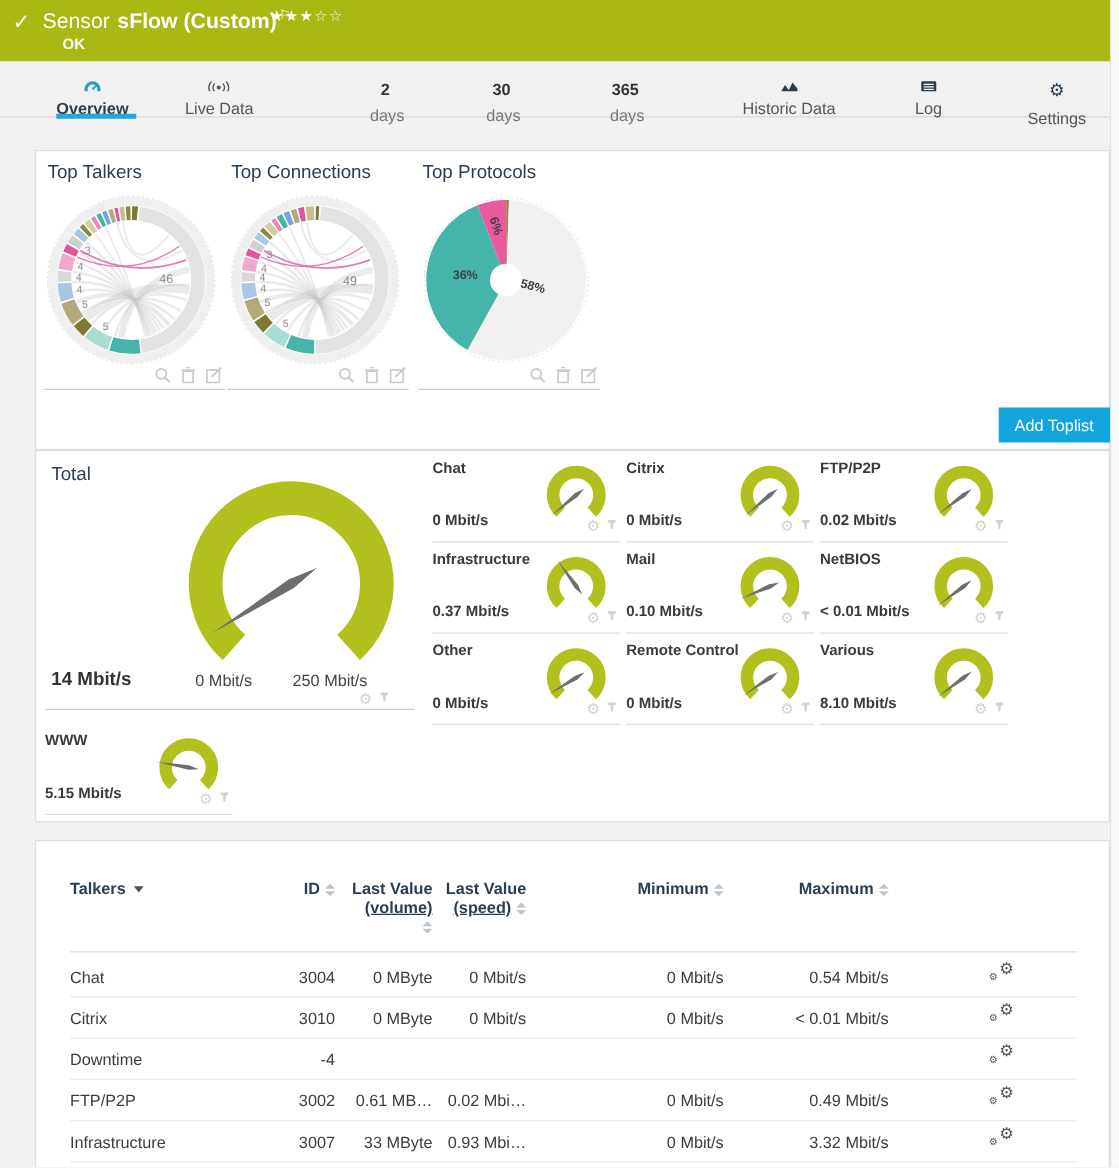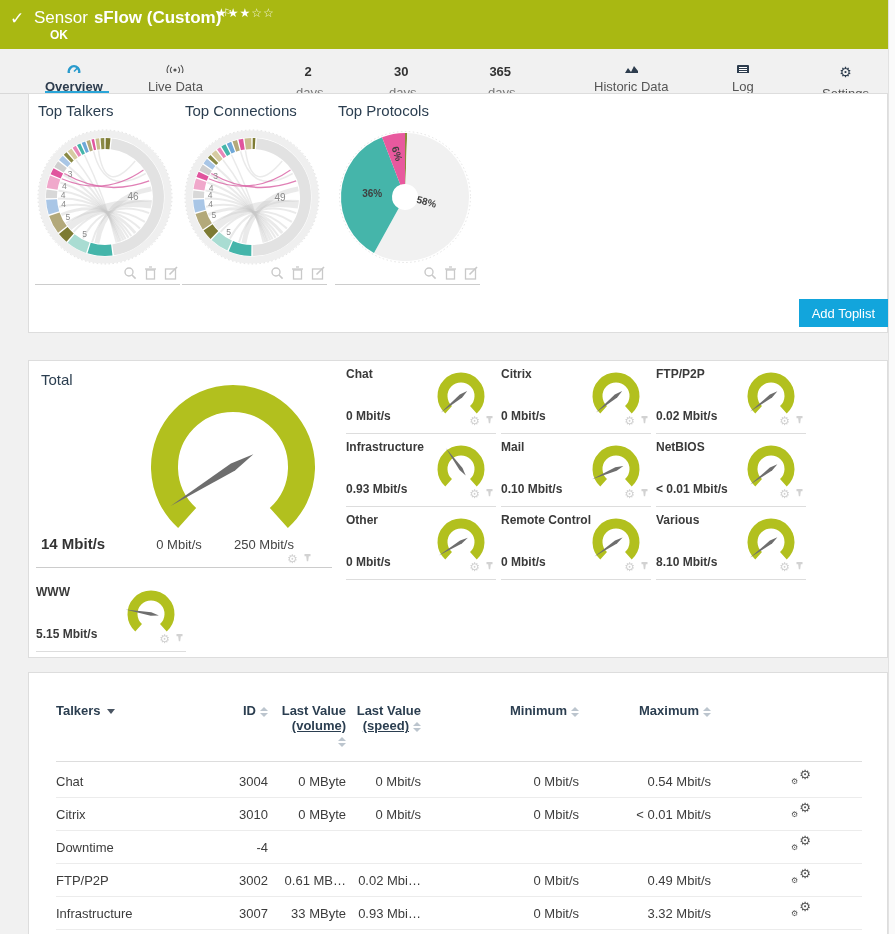--- a/index.html
+++ b/index.html
@@ -22,21 +22,21 @@
   .tabbar { position:absolute; left:0; top:64px; width:888px; height:30px; border-bottom:1px solid #d8d8d8; }
   .tab { position:absolute; top:0; height:30px; display:flex; align-items:center; gap:6px; font-size:13px; color:#555; cursor:pointer; white-space:nowrap;flex-direction:column; }
   .tab.active { color:#2e3d4e; font-weight:bold; }
   .tab.active::after { content:""; position:absolute; left:0; right:-6px; bottom:-1px; height:4px; background:#2aa5d8; }
   .tab .num { font-weight:bold; color:#333; }
   .tab .word { color:#777; margin-left:3px; }
   .tab .glyph { font-size:14px; color:#2e3d4e; }
 
   
   .card { position:absolute; left:28px; width:860px; background:#fff; border:1px solid #ddd; }
-  .card-toplists { top:93px; height:240px;padding-left:22px; }
+  .card-toplists { top:120px; height:240px;padding-left:22px; }
   .card-gauges   { top:360px; height:298px; }
   .card-table    { top:672px; height:263px; border-bottom:none; }
 
   
   .toplist { position:absolute; top:8px; width:145px; height:183px; border-bottom:1px solid #ccc; }
   .toplist-title { font-size:15px; color:#2b3e50; padding-left:3px; }
   .toplist-icons { position:absolute; right:2px; bottom:4px; display:flex; gap:7px; align-items:center; }
   .toplist-icons svg { display:block; }
   .addtoplist-btn { position:absolute; right:-1px; top:205px; height:28px; background:#12a5dc; color:#fff; font-size:13px; border:none; padding:0 13px; cursor:pointer; }
 
@@ -372,21 +372,21 @@
             <path d="M1.5 1 h6 v2.2 h-1.7 l-0.6 5 h-1.4 l-0.6 -5 h-1.7 z" fill="#d2d2d2"></path>
           </svg>
         </div>
       </div>
       <div class="gcell" style="left: 317px; top: 77px;">
         <div class="gcell-label">Infrastructure</div>
         <svg width="58" height="52" class="gauge">
           <path d="M16.62 40.75 A18.5 18.5 0 1 1 41.38 40.75" stroke="#b2c01e" stroke-width="10" fill="none"></path>
           <polygon points="13.8,5.9 30.5,25.9 33.7,33.5 27.5,28.1" fill="#6e6e6e"></polygon>
         </svg>
-        <div class="gcell-value">0.93 Mbit/s</div>
+        <div class="gcell-value">0.37 Mbit/s</div>
         <div class="gicons">
           <span class="gear-glyph">⚙</span>
           <svg width="9" height="12">
             <path d="M1.5 1 h6 v2.2 h-1.7 l-0.6 5 h-1.4 l-0.6 -5 h-1.7 z" fill="#d2d2d2"></path>
           </svg>
         </div>
       </div>
       <div class="gcell" style="left: 472px; top: 77px;">
         <div class="gcell-label">Mail</div>
         <svg width="58" height="52" class="gauge">

